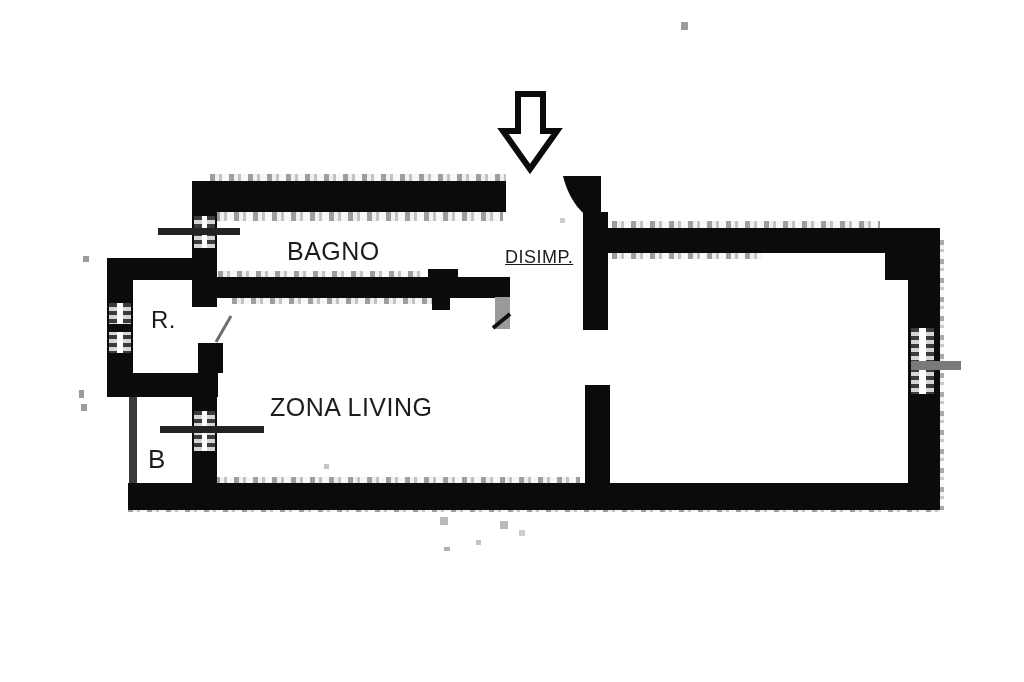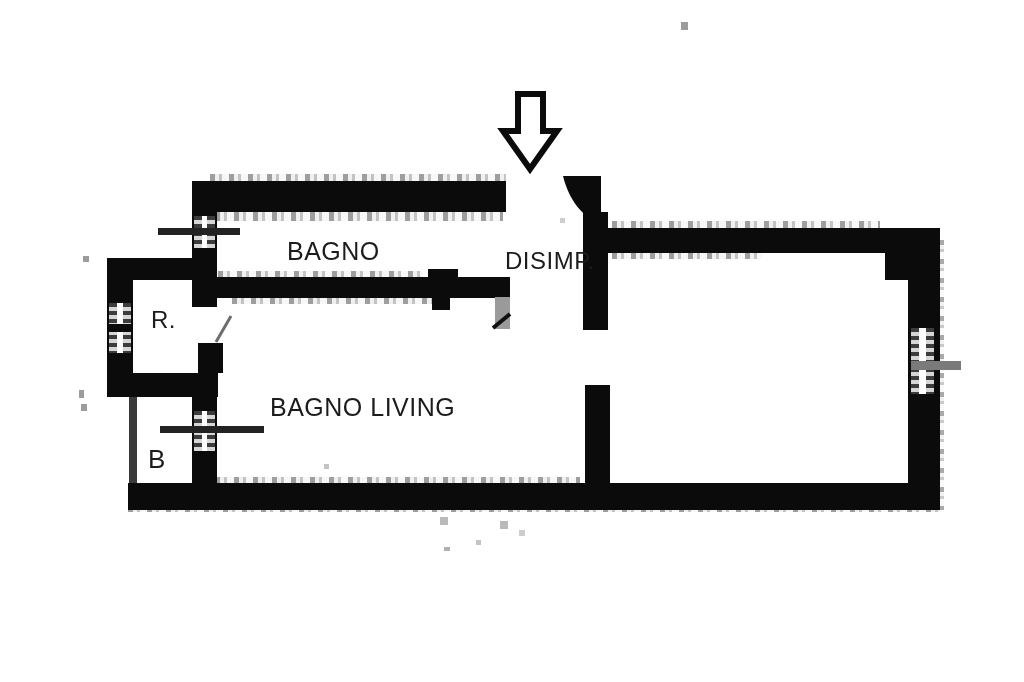--- a/index.html
+++ b/index.html
@@ -88,22 +88,22 @@
     <path d="M 518 94 H 543 V 131 H 557 L 530 169 L 503 131 H 518 Z" fill="#ffffff" stroke="#0b0b0b" stroke-width="6" stroke-linejoin="miter"></path>
 
     <path d="M 563 176 L 601 176 L 601 222 C 583 219 569 200 563 176 Z" fill="#0b0b0b"></path>
 
     <line x1="216" y1="342" x2="231" y2="316" stroke="#6e6e6e" stroke-width="3"></line>
 
     <line x1="493" y1="328" x2="510" y2="314" stroke="#111111" stroke-width="4"></line>
   </svg>
 
   <div class="room-label" style="left:287px;top:237px;font-size:25px;">BAGNO</div>
-  <div class="room-label" style="left:505px;top:247px;font-size:24px;">DISIMP.</div>
-  <div class="room-label" style="left:270px;top:393px;font-size:25px;">BAGNO LIVING</div>
+  <div class="room-label" style="left:505px;top:247px;font-size:18px;text-decoration:underline;">DISIMP.</div>
+  <div class="room-label" style="left:270px;top:393px;font-size:25px;">ZONA LIVING</div>
   <div class="room-label" style="left:151px;top:306px;font-size:24px;">R.</div>
   <div class="room-label" style="left:148px;top:444px;font-size:26px;">B</div>
 
   <div class="noise" style="left:681px;top:22px;width:7px;height:8px;"></div>
   <div class="noise" style="left:83px;top:256px;width:6px;height:6px;"></div>
   <div class="noise" style="left:79px;top:390px;width:5px;height:8px;"></div>
   <div class="noise" style="left:81px;top:404px;width:6px;height:7px;"></div>
   <div class="noise" style="left:324px;top:464px;width:5px;height:5px;opacity:.6;"></div>
   <div class="noise" style="left:440px;top:517px;width:8px;height:8px;opacity:.7;"></div>
   <div class="noise" style="left:500px;top:521px;width:8px;height:8px;opacity:.7;"></div>

